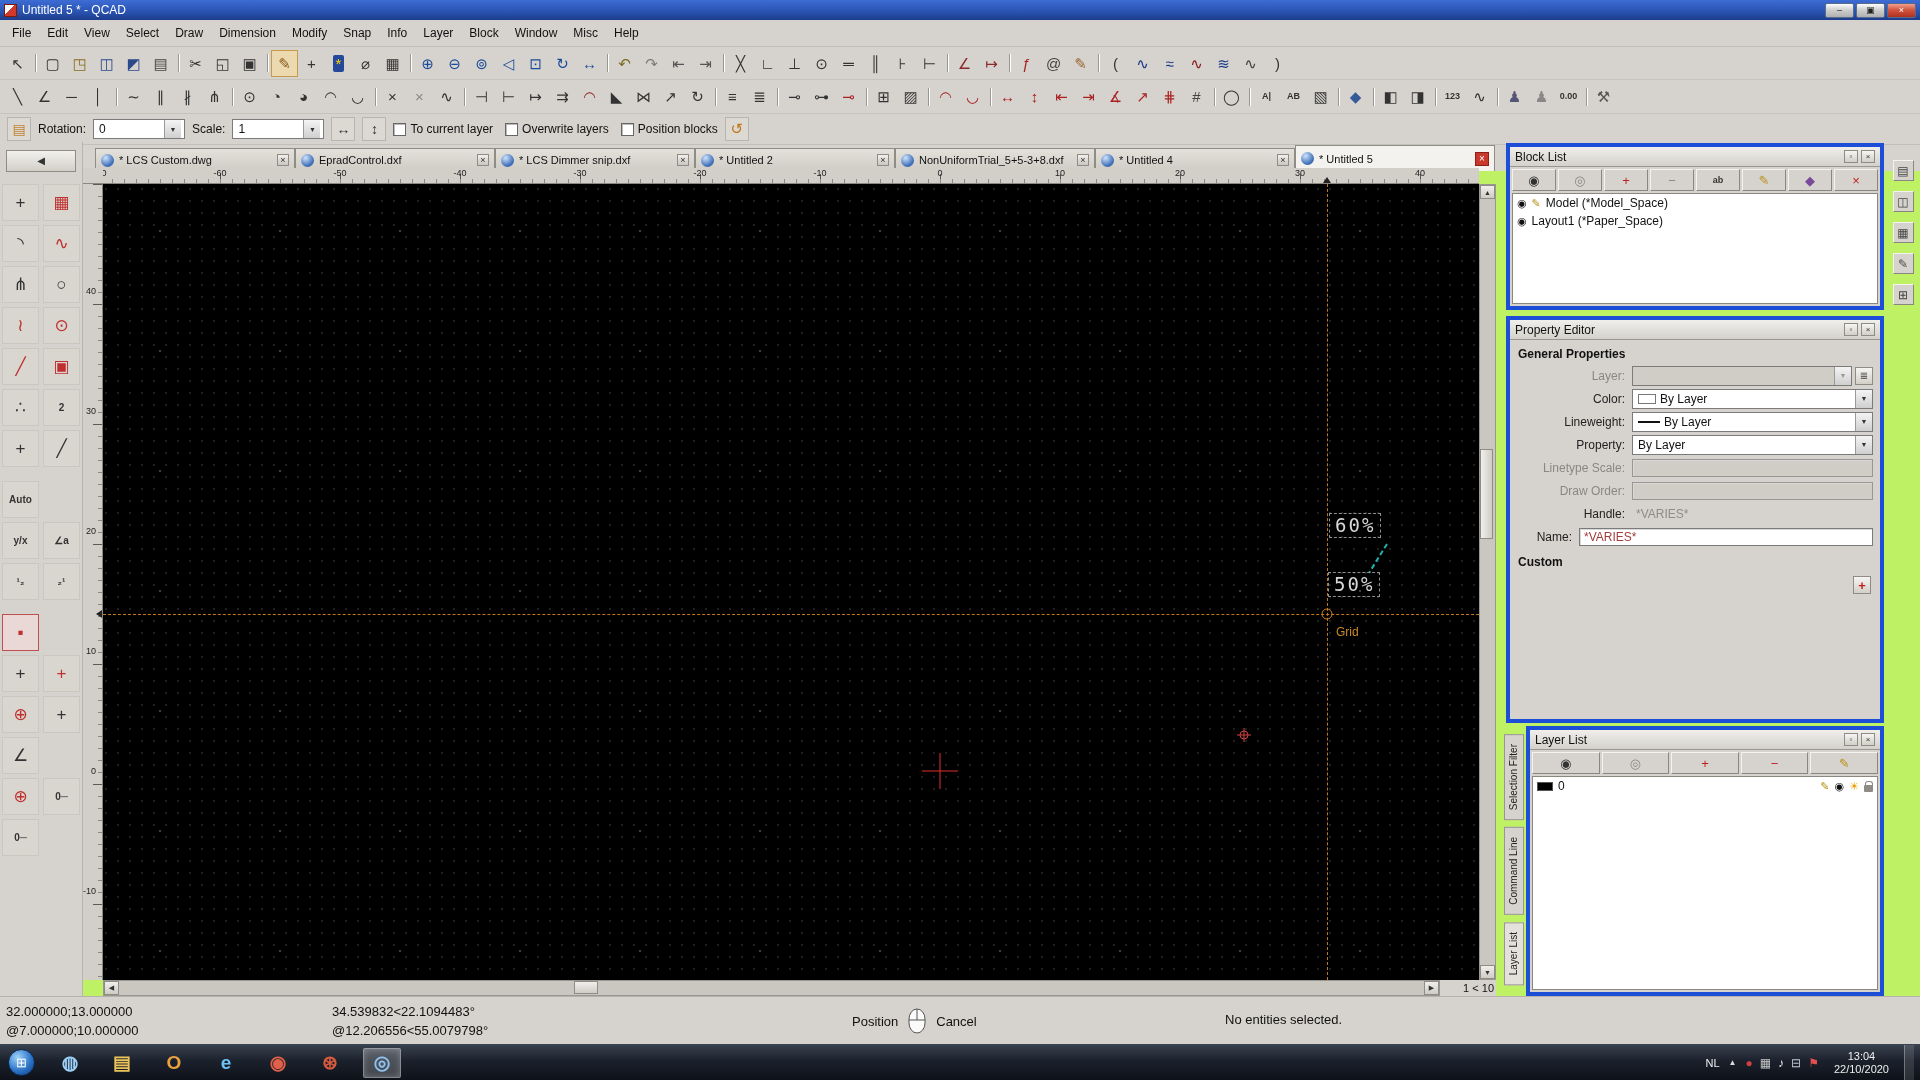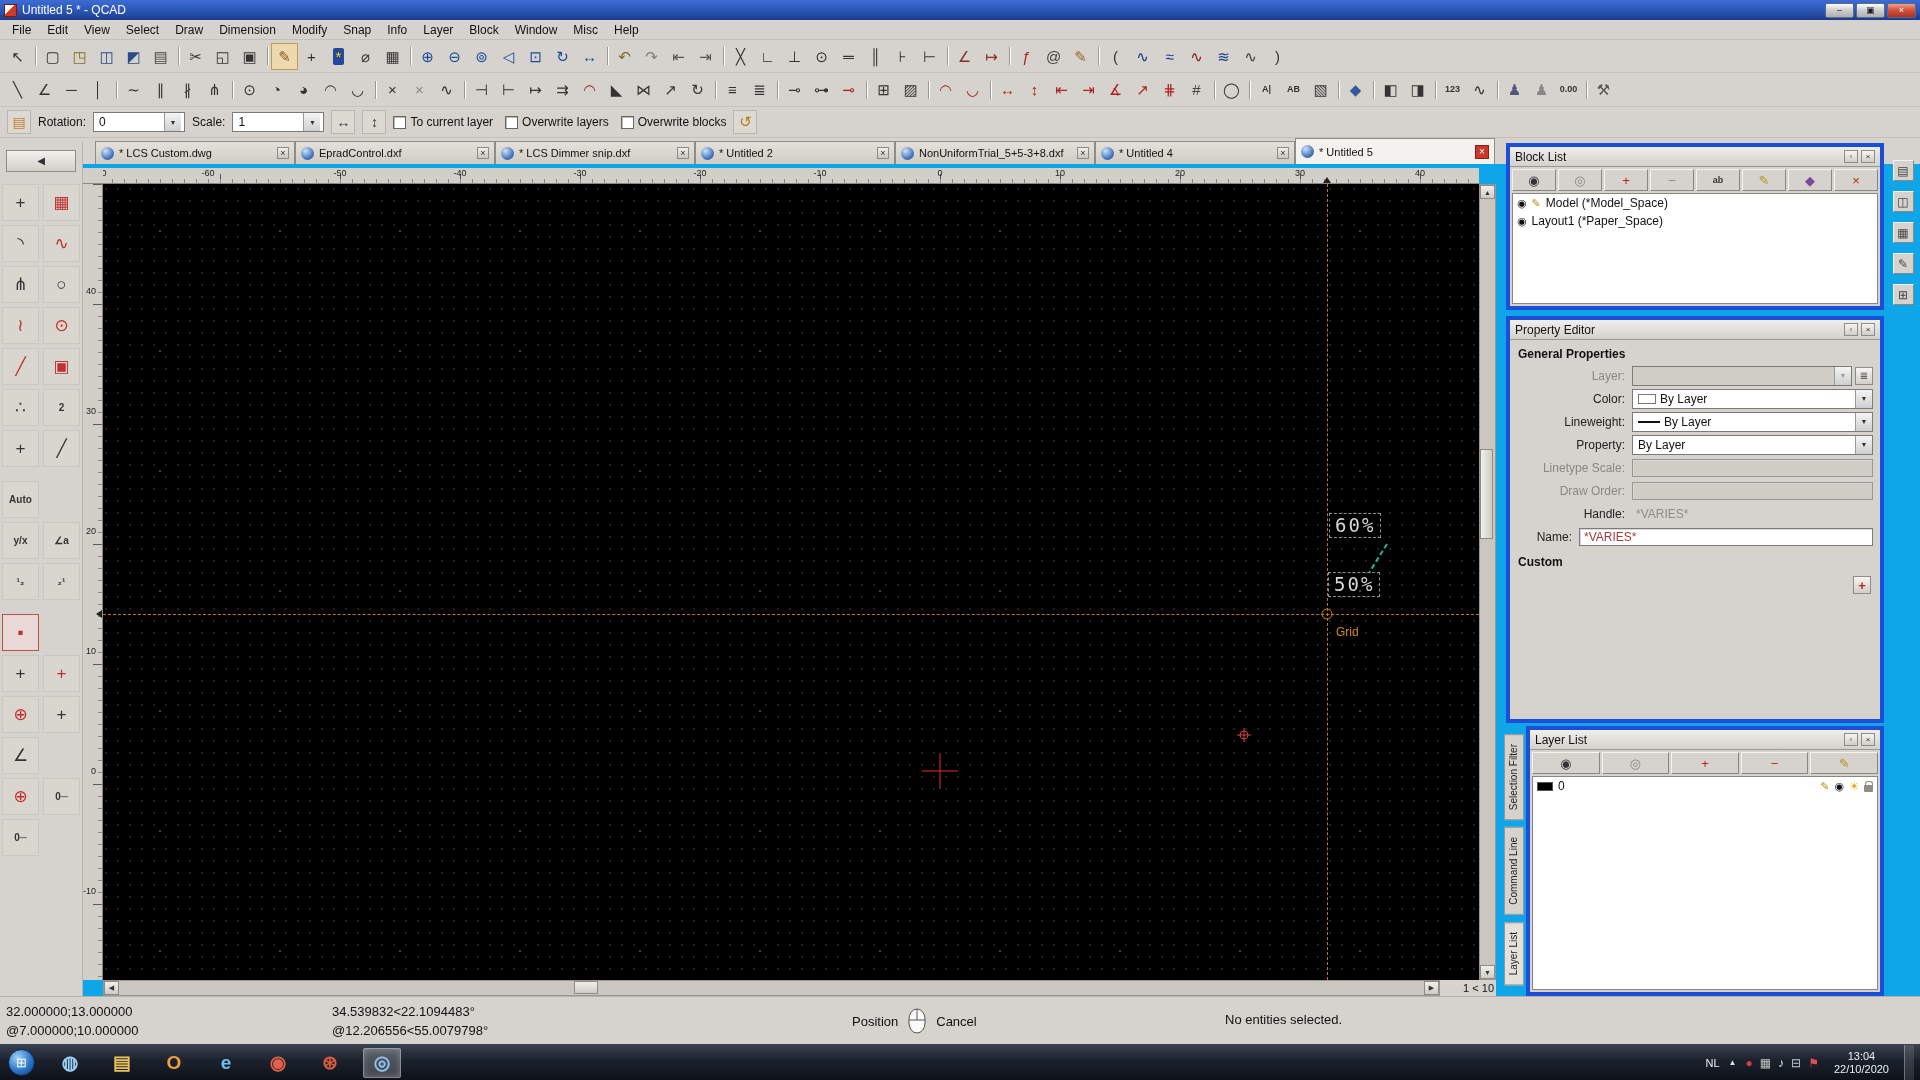--- a/index.html
+++ b/index.html
@@ -1,29 +1,29 @@
 <!DOCTYPE html>
 <html><head>
 <meta charset="utf-8">
 <style>
   *{box-sizing:border-box;margin:0;padding:0}
   html,body{background:#555}
   body{font-family:"Liberation Sans",sans-serif;-webkit-font-smoothing:antialiased}
-  .screen{position:relative;width:1920px;height:1080px;background:#0ea5e9;overflow:hidden;font-size:12px;color:#111;user-select:none}
+  .screen{position:relative;width:1920px;height:1080px;background:#bef264;overflow:hidden;font-size:12px;color:#111;user-select:none}
 
   
   .titlebar{height:20px;background:linear-gradient(180deg,#3c6cd4 0%,#2b55b4 55%,#1c3c8c 100%);display:flex;align-items:center;padding:0 4px;color:#fff}
   .app-icon{width:13px;height:13px;background:linear-gradient(135deg,#fff 45%,#d03a2a 45%);border:1px solid #801808;margin-right:5px;flex:none}
   .title-text{font-size:12px;flex:1;white-space:nowrap}
   .win-controls{display:flex;gap:2px}
   .winbtn{width:29px;height:15px;display:flex;align-items:center;justify-content:center;font-size:9px;color:#222;background:linear-gradient(#fdfdfd,#cfcfcf 45%,#b0b0b0);border:1px solid #5a6a8a;border-radius:2px;line-height:1}
   .winbtn.close{background:linear-gradient(#f0a090,#d2553f 45%,#b03020);color:#fff}
 
   
-  .menubar{height:20px;display:flex;padding-left:4px;background:#d6d3ce;border-bottom:1px solid #c2bfb8}
+  .menubar{height:27px;display:flex;align-items:center;padding-left:4px;background:#d6d3ce;border-bottom:1px solid #c2bfb8}
   .menu-item{padding:3px 8px;cursor:default}
 
   
   .toolbar{display:flex;align-items:center;padding:2px 4px;background:#d6d3ce}
   .tb1{height:33px;border-bottom:1px solid #c6c3bc}
   .tb2{height:34px;border-bottom:1px solid #c6c3bc}
   .tbtn{width:27px;height:27px;flex:none;display:flex;align-items:center;justify-content:center;border:1px solid transparent}
   .tbtn .glyph{font-size:15px;line-height:1;color:#333;padding:1px 3px;border-radius:2px}
   .tbtn.small .glyph{font-size:9px;font-weight:bold}
   .tbtn.active{background:#ecd9b0;border:1px solid #c79b4e}
@@ -735,21 +735,21 @@
           <span>To current layer</span>
         </label>
 
         <label class="checkbox">
           <span class="cb-box"></span>
           <span>Overwrite layers</span>
         </label>
 
         <label class="checkbox">
           <span class="cb-box"></span>
-          <span>Overwrite blocks</span>
+          <span>Position blocks</span>
         </label>
       </span>
     <span class="opt-btn undo">
         <span class="glyph">↺</span>
       </span>
   </div>
 
   <div class="tabbar">
 
       <span class="tab">
@@ -930,21 +930,21 @@
         <span class="cell empty">
           <span class="glyph"></span>
         </span>
       </div>
   </div>
 
   <div class="ruler-corner"></div>
   <div class="h-ruler">
 
   <span class="rlabel" style="left: -3px;">-70</span>
-      <span class="rlabel" style="left: 105px; text-align: center;">-60</span>
+      <span class="rlabel" style="left: 117px; text-align: center;">-60</span>
       <span class="rlabel" style="left: 237px;">-50</span>
       <span class="rlabel" style="left: 357px;">-40</span>
       <span class="rlabel" style="left: 477px;">-30</span>
       <span class="rlabel" style="left: 597px;">-20</span>
       <span class="rlabel" style="left: 717px;">-10</span>
       <span class="rlabel" style="left: 837px;">0</span>
       <span class="rlabel" style="left: 957px;">10</span>
       <span class="rlabel" style="left: 1077px;">20</span>
       <span class="rlabel" style="left: 1197px;">30</span>
       <span class="rlabel" style="left: 1317px;">40</span>

